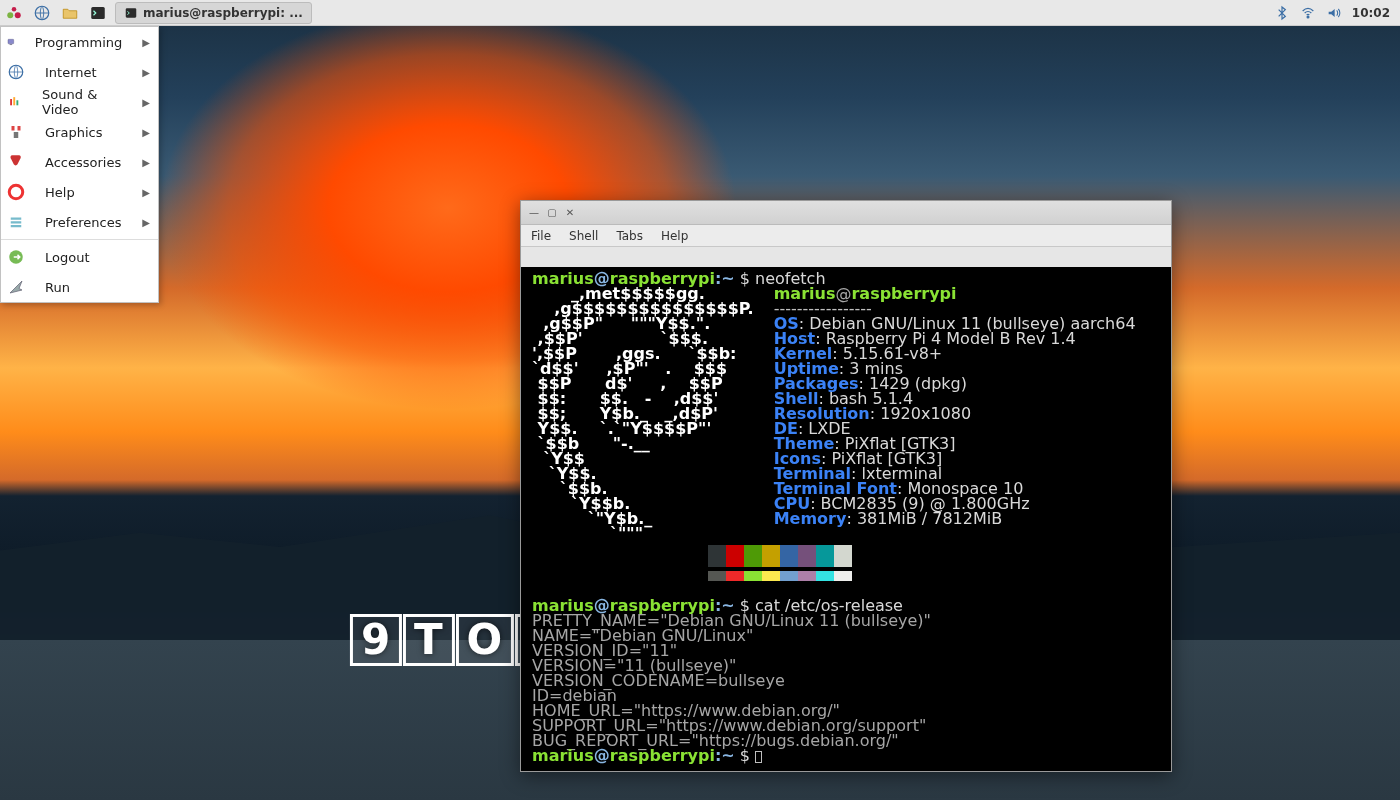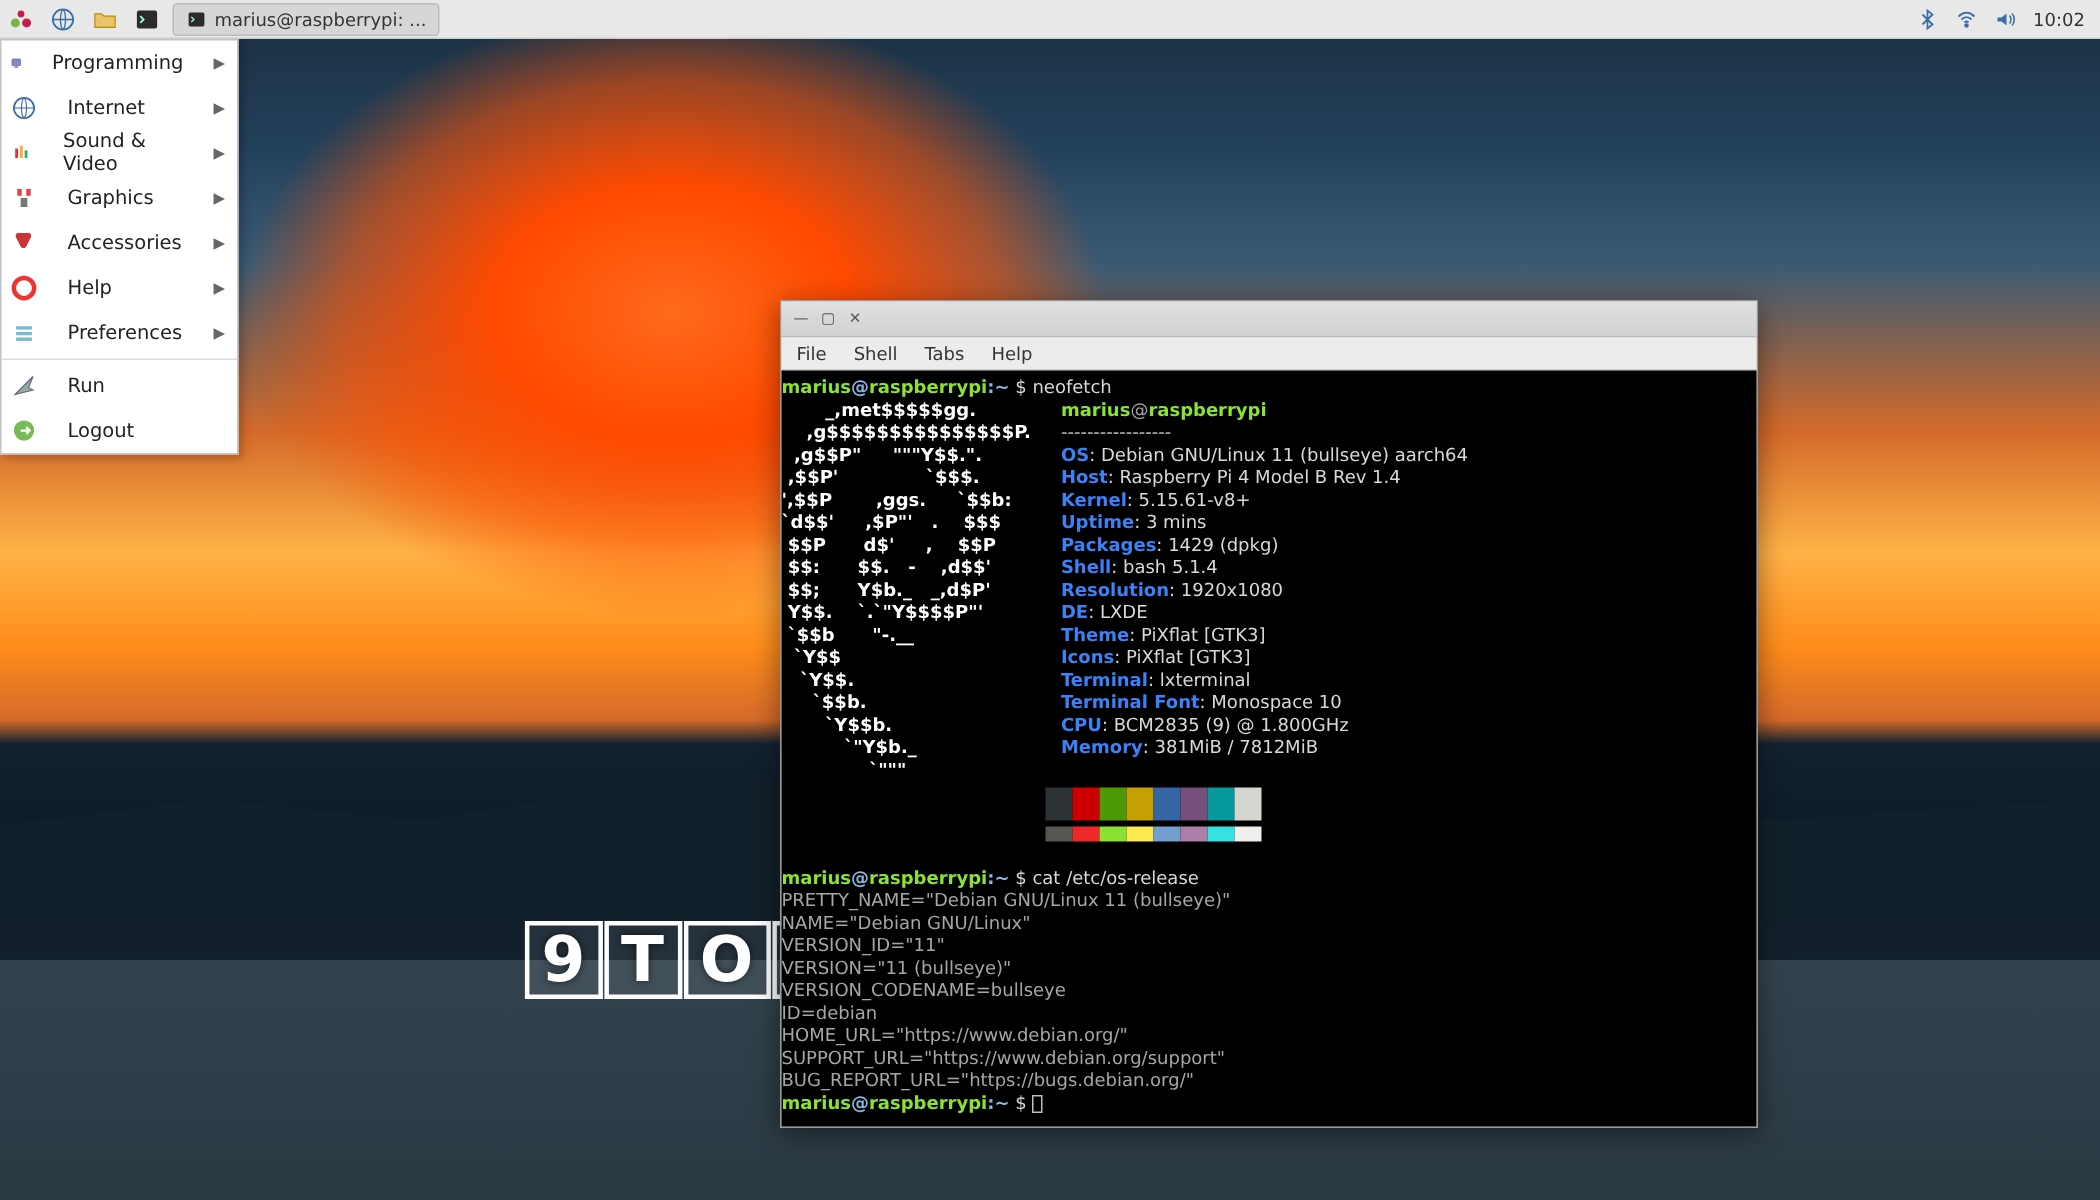--- a/index.html
+++ b/index.html
@@ -8,21 +8,21 @@
   
   .wallpaper{position:absolute;inset:0;background:
     radial-gradient(ellipse 400px 280px at 32% 26%, #ff6a1a 0%, #ff4a00 30%, rgba(255,80,0,0.55) 55%, rgba(0,0,0,0) 72%),
     linear-gradient(to bottom, #1a2e3f 0%, #23405a 12%, #3a5a73 22%, #d46a2a 36%, #ffb347 46%, #ff8c1a 54%, #d46a2a 60%, #132230 62%, #0b1824 74%, #2a3a44 82%, #2e3c46 100%);
   }
   .mountain{position:absolute;left:0;right:0;top:60%;height:22%;background:#13202c;clip-path:polygon(0 40%,10% 30%,20% 38%,35% 20%,50% 45%,65% 25%,80% 40%,100% 30%,100% 100%,0 100%);opacity:.96;}
   .water{position:absolute;left:0;right:0;top:80%;bottom:0;background:linear-gradient(to bottom,#33434e 0%,#2a3842 100%);}
   .watermark{position:absolute;left:50%;top:80%;transform:translate(-50%,-50%);font-family:"Courier New",monospace;font-weight:900;font-size:42px;letter-spacing:.02em;color:#fff;text-shadow:0 0 6px rgba(0,0,0,.6);display:flex;gap:1px;}
   .watermark span{background:rgba(255,255,255,.08);border:3px solid #fff;padding:2px 8px;display:inline-block;line-height:1;}
   
-  .taskbar{position:absolute;top:0;left:0;right:0;height:26px;background:#e8e8e8;display:flex;align-items:center;font-size:12px;color:#333;border-bottom:1px solid #ccc;z-index:100;}
+  .taskbar{position:absolute;top:0;left:0;right:0;height:26px;background:#e8e8e8;display:flex;align-items:center;font-size:12px;color:#333;border-bottom:1px solid #ccc;z-index:100;font-weight:bold;}
   .taskbar .tb-icon{width:22px;height:22px;margin:0 3px;display:flex;align-items:center;justify-content:center;border-radius:3px;}
   .taskbar .tb-icon svg{width:18px;height:18px;}
   .taskbar .task-btn{display:flex;align-items:center;gap:5px;padding:2px 8px;background:#d6d6d6;border:1px solid #bcbcbc;border-radius:3px;height:22px;margin-left:3px;}
   .taskbar .task-btn svg{width:14px;height:14px;}
   .taskbar .spacer{flex:1;}
   .taskbar .tray{display:flex;align-items:center;gap:10px;padding:0 10px;color:#3b6ea5;}
   .taskbar .tray svg{width:16px;height:16px;}
   .taskbar .clock{color:#333;}
   
   .app-menu{position:absolute;top:26px;left:0;width:159px;background:#fff;border:1px solid #c2c2c2;box-shadow:2px 2px 6px rgba(0,0,0,.25);z-index:99;font-size:13px;color:#222;}
@@ -30,21 +30,21 @@
   .app-menu .mi .chev{margin-left:auto;color:#666;font-size:10px;}
   .app-menu .mi .ico{width:18px;height:18px;display:flex;align-items:center;justify-content:center;}
   .app-menu .sep{height:1px;background:#ddd;margin:2px 0;}
   
   .termwin{position:absolute;left:520px;top:200px;width:652px;background:#e6e6e6;border:1px solid #9a9a9a;box-shadow:0 4px 18px rgba(0,0,0,.45);z-index:50;font-size:12px;}
   .termwin .titlebar{height:24px;background:linear-gradient(#e0e0e0,#d1d1d1);display:flex;align-items:center;padding:0 6px;color:#333;font-size:12px;border-bottom:1px solid #bbb;}
   .termwin .titlebar .ttl{flex:1;text-align:center;}
   .termwin .titlebar .wctrl{display:flex;gap:4px;}
   .termwin .titlebar .wctrl div{width:14px;height:14px;display:flex;align-items:center;justify-content:center;color:#555;font-size:10px;cursor:pointer;}
   .termwin .menubar{height:22px;background:#ececec;display:flex;align-items:center;gap:18px;padding:0 10px;font-size:12px;color:#333;border-bottom:1px solid #c8c8c8;}
-  .termwin .term{background:#000;color:#bfbfbf;font-family:"DejaVu Sans Mono","Courier New",monospace;font-size:12px;line-height:15px;padding:4px 6px 8px 0;white-space:pre;}
+  .termwin .term{background:#000;color:#bfbfbf;font-family:"DejaVu Sans Mono","Courier New",monospace;font-size:16px;line-height:15px;padding:4px 6px 8px 11px;white-space:pre;margin-top:20px;}
   .pg{color:#8ae234;font-weight:bold;}
   .pb{color:#89b6e2;font-weight:bold;}
   .pr{color:#3b82f6;font-weight:bold;}
   .w{color:#d9d9d9;}
   .g{color:#a6a6a6;}
   .ascii{color:#fff;display:inline-block;vertical-align:top;font-weight:bold;}
   .info{display:inline-block;vertical-align:top;margin-left:20px;}
   .swrow{display:flex;margin:4px 0 2px 176px;}
   .sw{width:18px;height:22px;}
   .cursor{display:inline-block;width:7px;height:12px;border:1px solid #bfbfbf;vertical-align:middle;}
@@ -189,33 +189,33 @@
           <rect x="5" y="16" width="14" height="3" fill="#7bc"></rect>
         </svg>
       </span>
       <span>Preferences</span>
       <span class="chev">▶</span>
     </div>
     <div class="sep"></div>
     <div class="mi">
       <span class="ico">
         <svg viewBox="0 0 24 24">
-          <path d="M4 20L20 4l-4 10 4 2-16 4z" fill="#9aa" stroke="#667"></path>
-        </svg>
-      </span>
-      <span>Run</span>
-    </div>
-    <div class="mi">
-      <span class="ico">
-        <svg viewBox="0 0 24 24">
           <circle cx="12" cy="12" r="9" fill="#7b5"></circle>
           <path d="M9 12h8m-3-3l3 3-3 3" stroke="#fff" fill="none" stroke-width="2"></path>
         </svg>
       </span>
       <span>Logout</span>
+    </div>
+    <div class="mi">
+      <span class="ico">
+        <svg viewBox="0 0 24 24">
+          <path d="M4 20L20 4l-4 10 4 2-16 4z" fill="#9aa" stroke="#667"></path>
+        </svg>
+      </span>
+      <span>Run</span>
     </div>
   </div>
 
 <div class="termwin">
   <div class="titlebar">
     <div class="wctrl">
       <div>—</div>
       <div>▢</div>
       <div>✕</div>
     </div>

